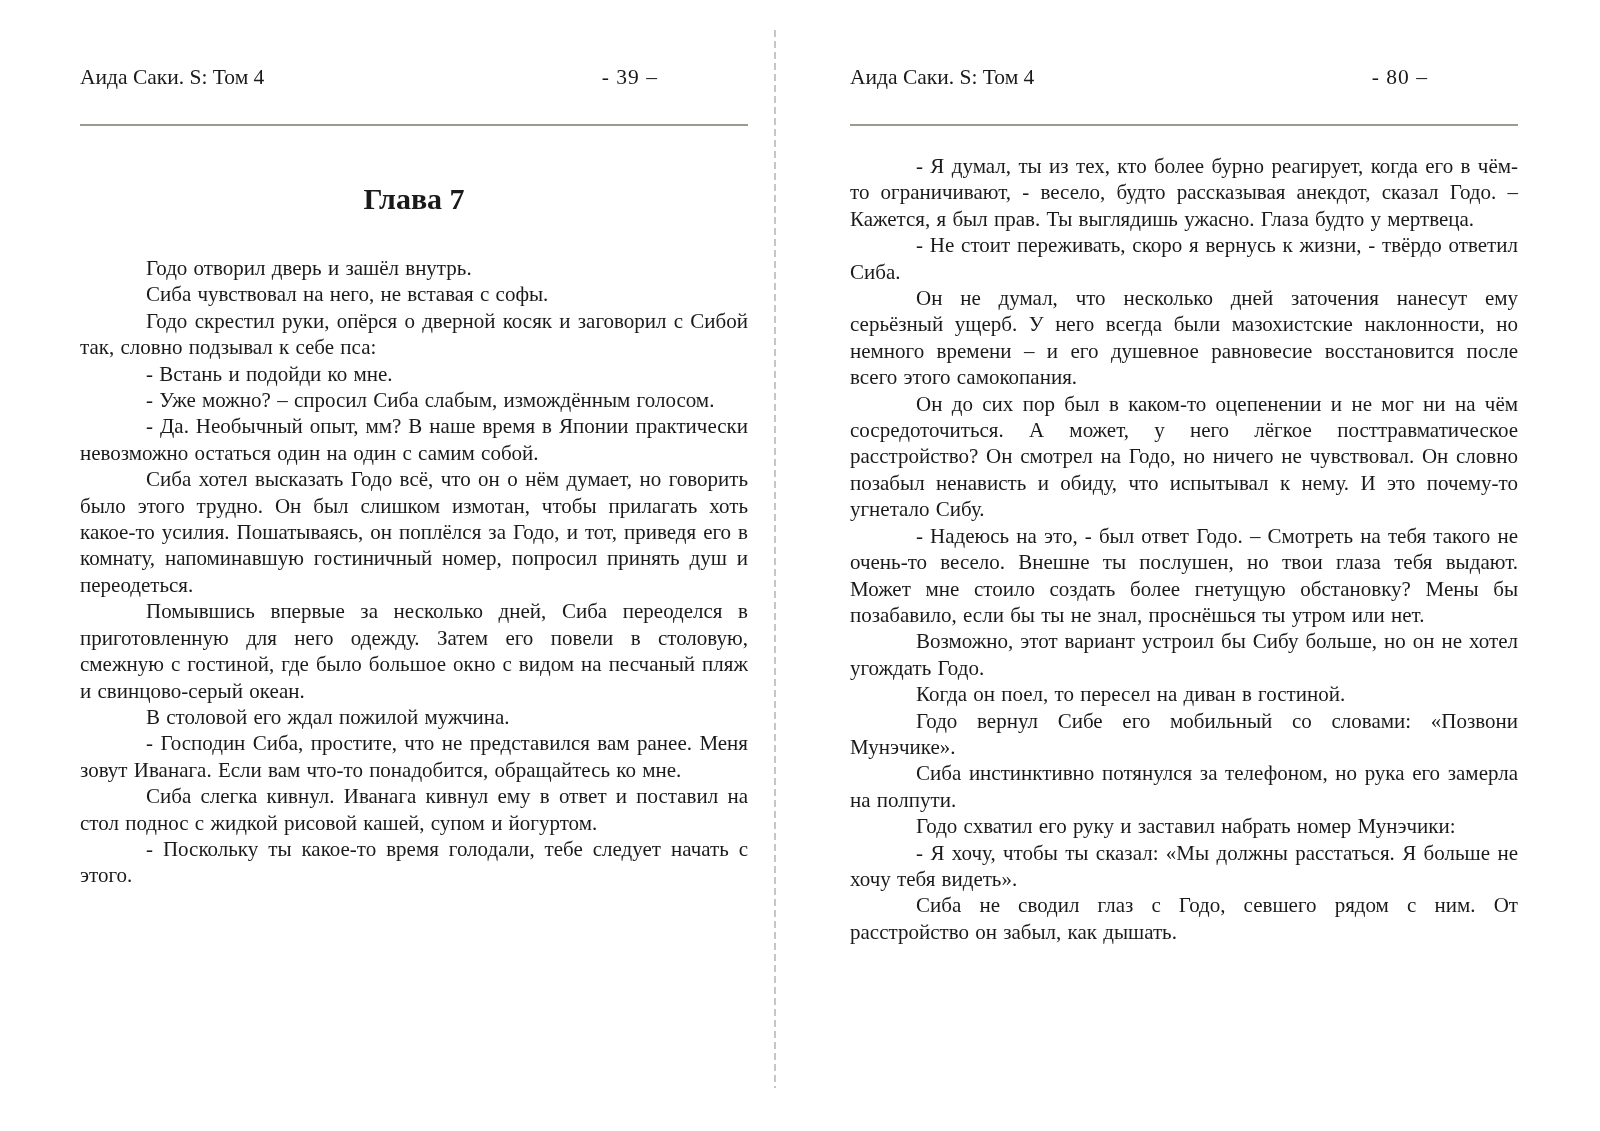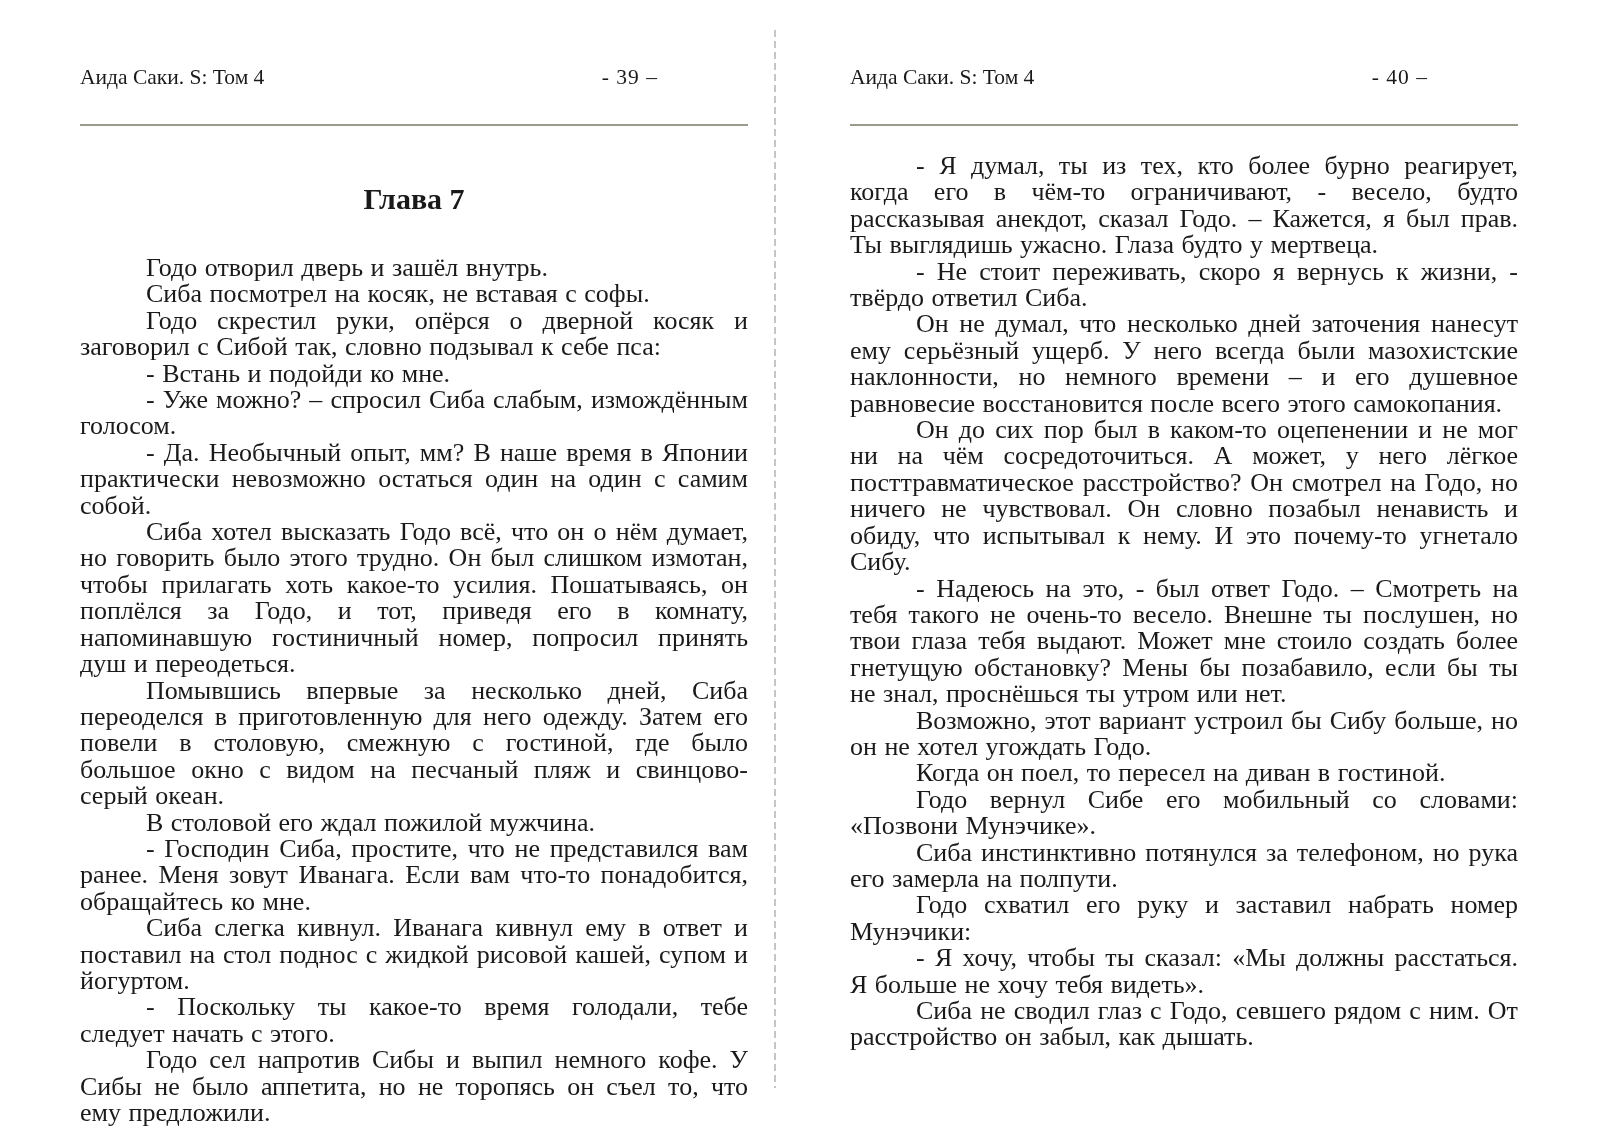--- a/index.html
+++ b/index.html
@@ -49,21 +49,21 @@
     line-height: 34px;
     font-weight: bold;
     text-align: center;
     margin: 56px 0 0 0;
   }
   .page-body { margin: 0; }
   .page-left  .page-body { margin-top: 39px; }
   .page-right .page-body { margin-top: 27px; }
   .page-body p {
     margin: 0;
-    font-size: 26px;
+    font-size: 21px;
     line-height: 26.4px;
     text-align: justify;
     text-indent: 66px;
     word-spacing: 1px;
   }
   .page-divider {
     position: absolute;
     left: 774px;
     top: 30px;
     width: 2px;
@@ -82,41 +82,40 @@
 
   <div class="page page-left">
     <div class="page-header">
       <span class="running-title">Аида Саки. S: Том 4</span>
       <span class="page-number">- 39 –</span>
     </div>
     <hr class="header-rule">
     <h1 class="chapter-title">Глава 7</h1>
     <div class="page-body">
         <p>Годо отворил дверь и зашёл внутрь.</p>
-        <p>Сиба посмотрел на косяк, не вставая с софы.</p>
+        <p>Сиба чувствовал на него, не вставая с софы.</p>
         <p>Годо скрестил руки, опёрся о дверной косяк и заговорил с Сибой так, словно подзывал к себе пса:</p>
         <p>- Встань и подойди ко мне.</p>
         <p>- Уже можно? – спросил Сиба слабым, измождённым голосом.</p>
         <p>- Да. Необычный опыт, мм? В наше время в Японии практически невозможно остаться один на один с самим собой.</p>
         <p>Сиба хотел высказать Годо всё, что он о нём думает, но говорить было этого трудно. Он был слишком измотан, чтобы прилагать хоть какое-то усилия. Пошатываясь, он поплёлся за Годо, и тот, приведя его в комнату, напоминавшую гостиничный номер, попросил принять душ и переодеться.</p>
         <p>Помывшись впервые за несколько дней, Сиба переоделся в приготовленную для него одежду. Затем его повели в столовую, смежную с гостиной, где было большое окно с видом на песчаный пляж и свинцово-серый океан.</p>
         <p>В столовой его ждал пожилой мужчина.</p>
         <p>- Господин Сиба, простите, что не представился вам ранее. Меня зовут Иванага. Если вам что-то понадобится, обращайтесь ко мне.</p>
         <p>Сиба слегка кивнул. Иванага кивнул ему в ответ и поставил на стол поднос с жидкой рисовой кашей, супом и йогуртом.</p>
         <p>- Поскольку ты какое-то время голодали, тебе следует начать с этого.</p>
-        <p>Годо сел напротив Сибы и выпил немного кофе. У Сибы не было аппетита, но не торопясь он съел то, что ему предложили.</p>
       </div>
   </div>
 
   <div class="page-divider"></div>
 
   <div class="page page-right">
     <div class="page-header">
       <span class="running-title">Аида Саки. S: Том 4</span>
-      <span class="page-number">- 40 –</span>
+      <span class="page-number">- 80 –</span>
     </div>
     <hr class="header-rule">
     <div class="page-body">
         <p>- Я думал, ты из тех, кто более бурно реагирует, когда его в чём-то ограничивают, - весело, будто рассказывая анекдот, сказал Годо. – Кажется, я был прав. Ты выглядишь ужасно. Глаза будто у мертвеца.</p>
         <p>- Не стоит переживать, скоро я вернусь к жизни, - твёрдо ответил Сиба.</p>
         <p>Он не думал, что несколько дней заточения нанесут ему серьёзный ущерб. У него всегда были мазохистские наклонности, но немного времени – и его душевное равновесие восстановится после всего этого самокопания.</p>
         <p>Он до сих пор был в каком-то оцепенении и не мог ни на чём сосредоточиться. А может, у него лёгкое посттравматическое расстройство? Он смотрел на Годо, но ничего не чувствовал. Он словно позабыл ненависть и обиду, что испытывал к нему. И это почему-то угнетало Сибу.</p>
         <p>- Надеюсь на это, - был ответ Годо. – Смотреть на тебя такого не очень-то весело. Внешне ты послушен, но твои глаза тебя выдают. Может мне стоило создать более гнетущую обстановку? Мены бы позабавило, если бы ты не знал, проснёшься ты утром или нет.</p>
         <p>Возможно, этот вариант устроил бы Сибу больше, но он не хотел угождать Годо.</p>
         <p>Когда он поел, то пересел на диван в гостиной.</p>

